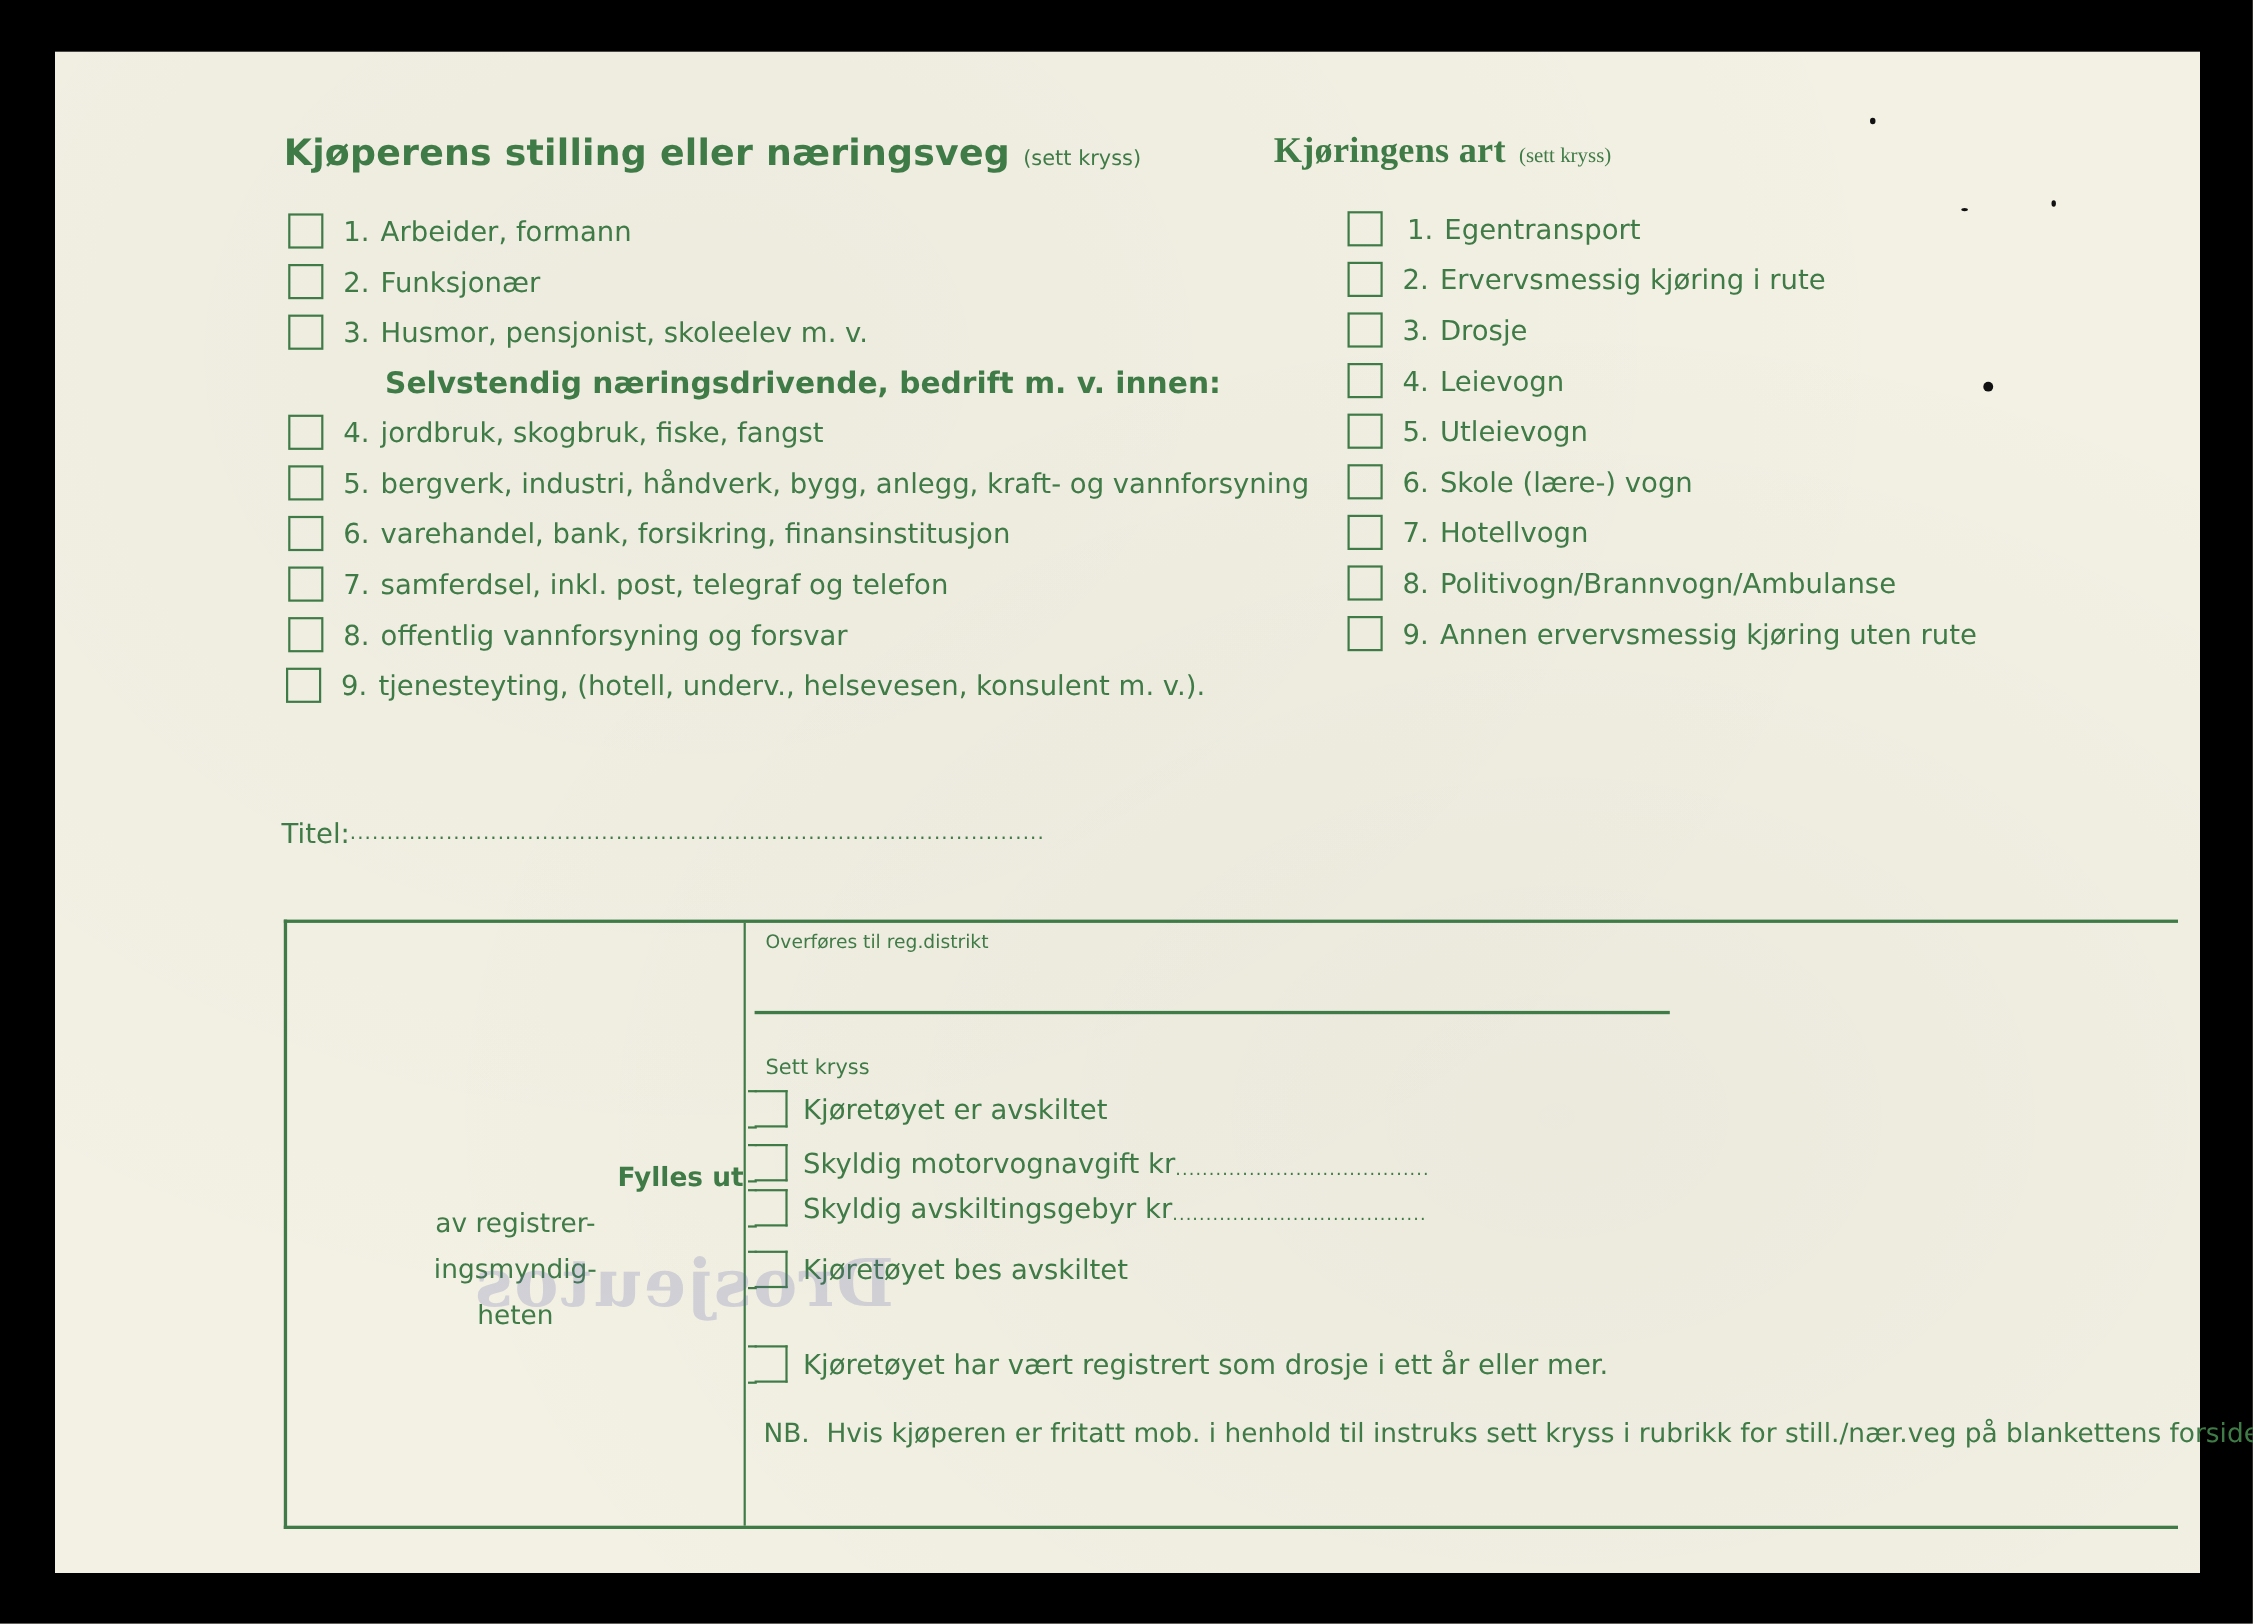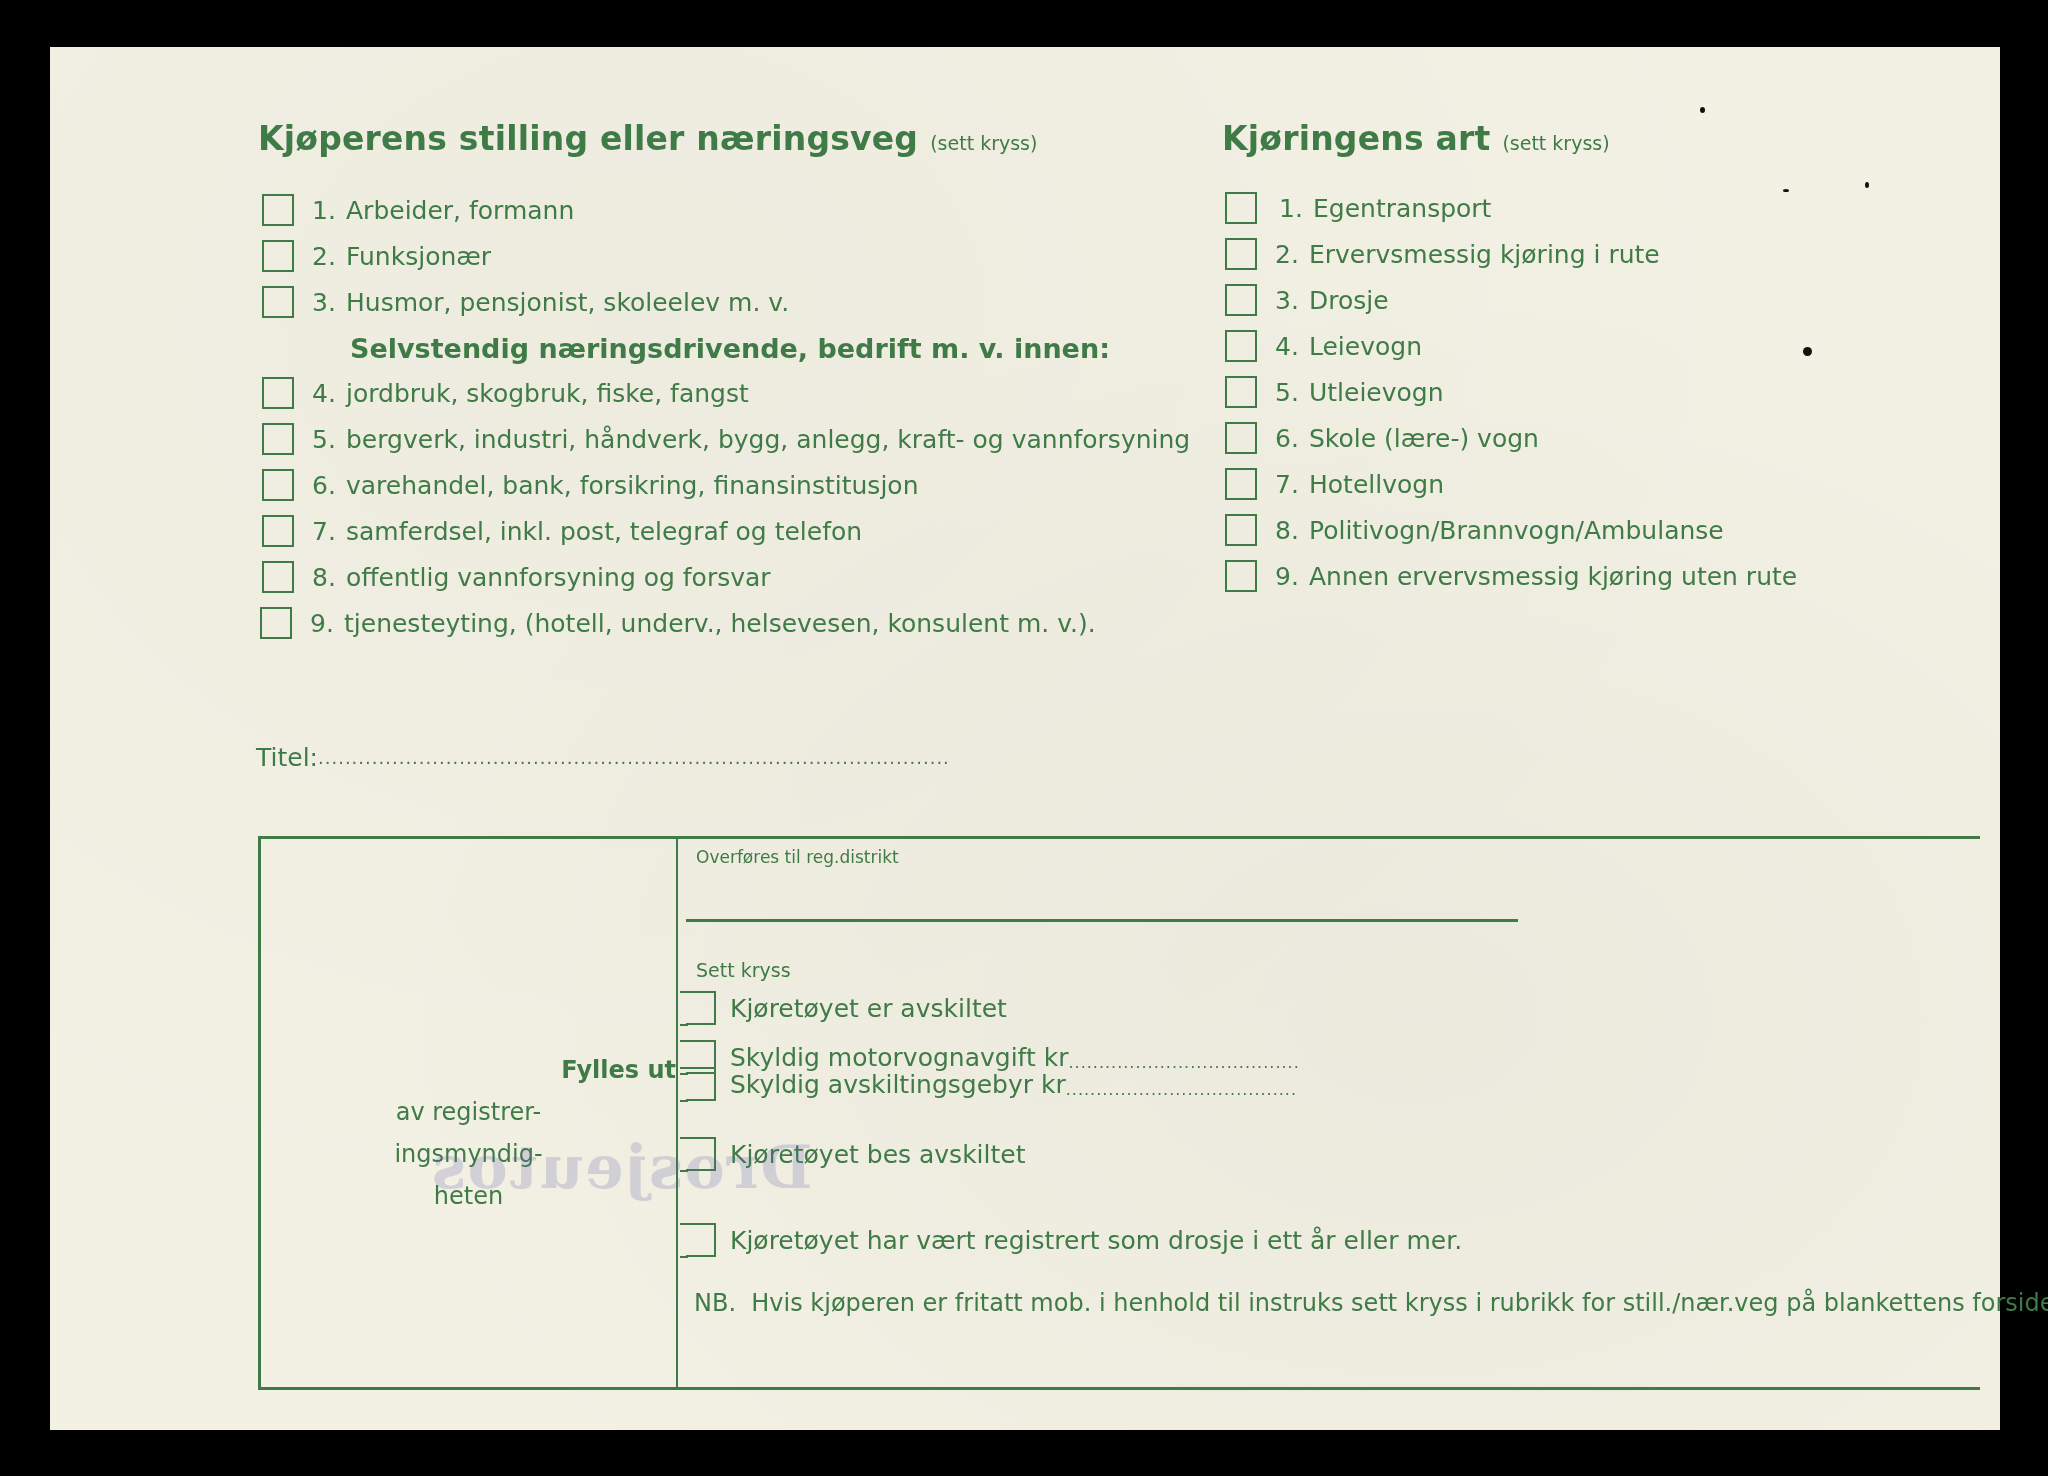--- a/index.html
+++ b/index.html
@@ -84,21 +84,21 @@
     <span class="cb"></span>
     <span class="num">8.</span>
     <span>offentlig vannforsyning og forsvar</span>
   </div>
   <div class="row" style="left:210px; top:560px;">
     <span class="cb"></span>
     <span class="num">9.</span>
     <span>tjenesteyting, (hotell, underv., helsevesen, konsulent m. v.).</span>
   </div>
 
-  <div class="abs h1" style="left:1172px; top:72px;">
+  <div class="abs h1" style="left:1108px; top:72px;font-family:Liberation Serif, serif;">
     <span>Kjøringens art</span><small>(sett kryss)</small>
   </div>
 
   <div class="row" style="left:1175px; top:145px;">
     <span class="cb"></span>
     <span class="num" style="margin-left:22px">1.</span>
     <span>Egentransport</span>
   </div>
   <div class="row" style="left:1175px; top:191px;">
     <span class="cb"></span>
@@ -164,21 +164,21 @@
 
     <div class="brow" style="top:152px;">
       <span class="bcb"></span>
       <span class="t">Kjøretøyet er avskiltet</span>
     </div>
     <div class="brow" style="top:201px;">
       <span class="bcb"></span>
       <span class="t">Skyldig motorvognavgift kr</span>
       <span class="dots" style="font-size:16px; margin-top:10px;">......................................</span>
     </div>
-    <div class="brow" style="top:228px;">
+    <div class="brow" style="top:242px;">
       <span class="bcb"></span>
       <span class="t">Skyldig avskiltingsgebyr kr</span>
       <span class="dots" style="font-size:16px; margin-top:10px;">......................................</span>
     </div>
     <div class="brow" style="top:298px;">
       <span class="bcb"></span>
       <span class="t">Kjøretøyet bes avskiltet</span>
     </div>
 
     <div class="brow" style="top:366px;margin-top:18px;">

